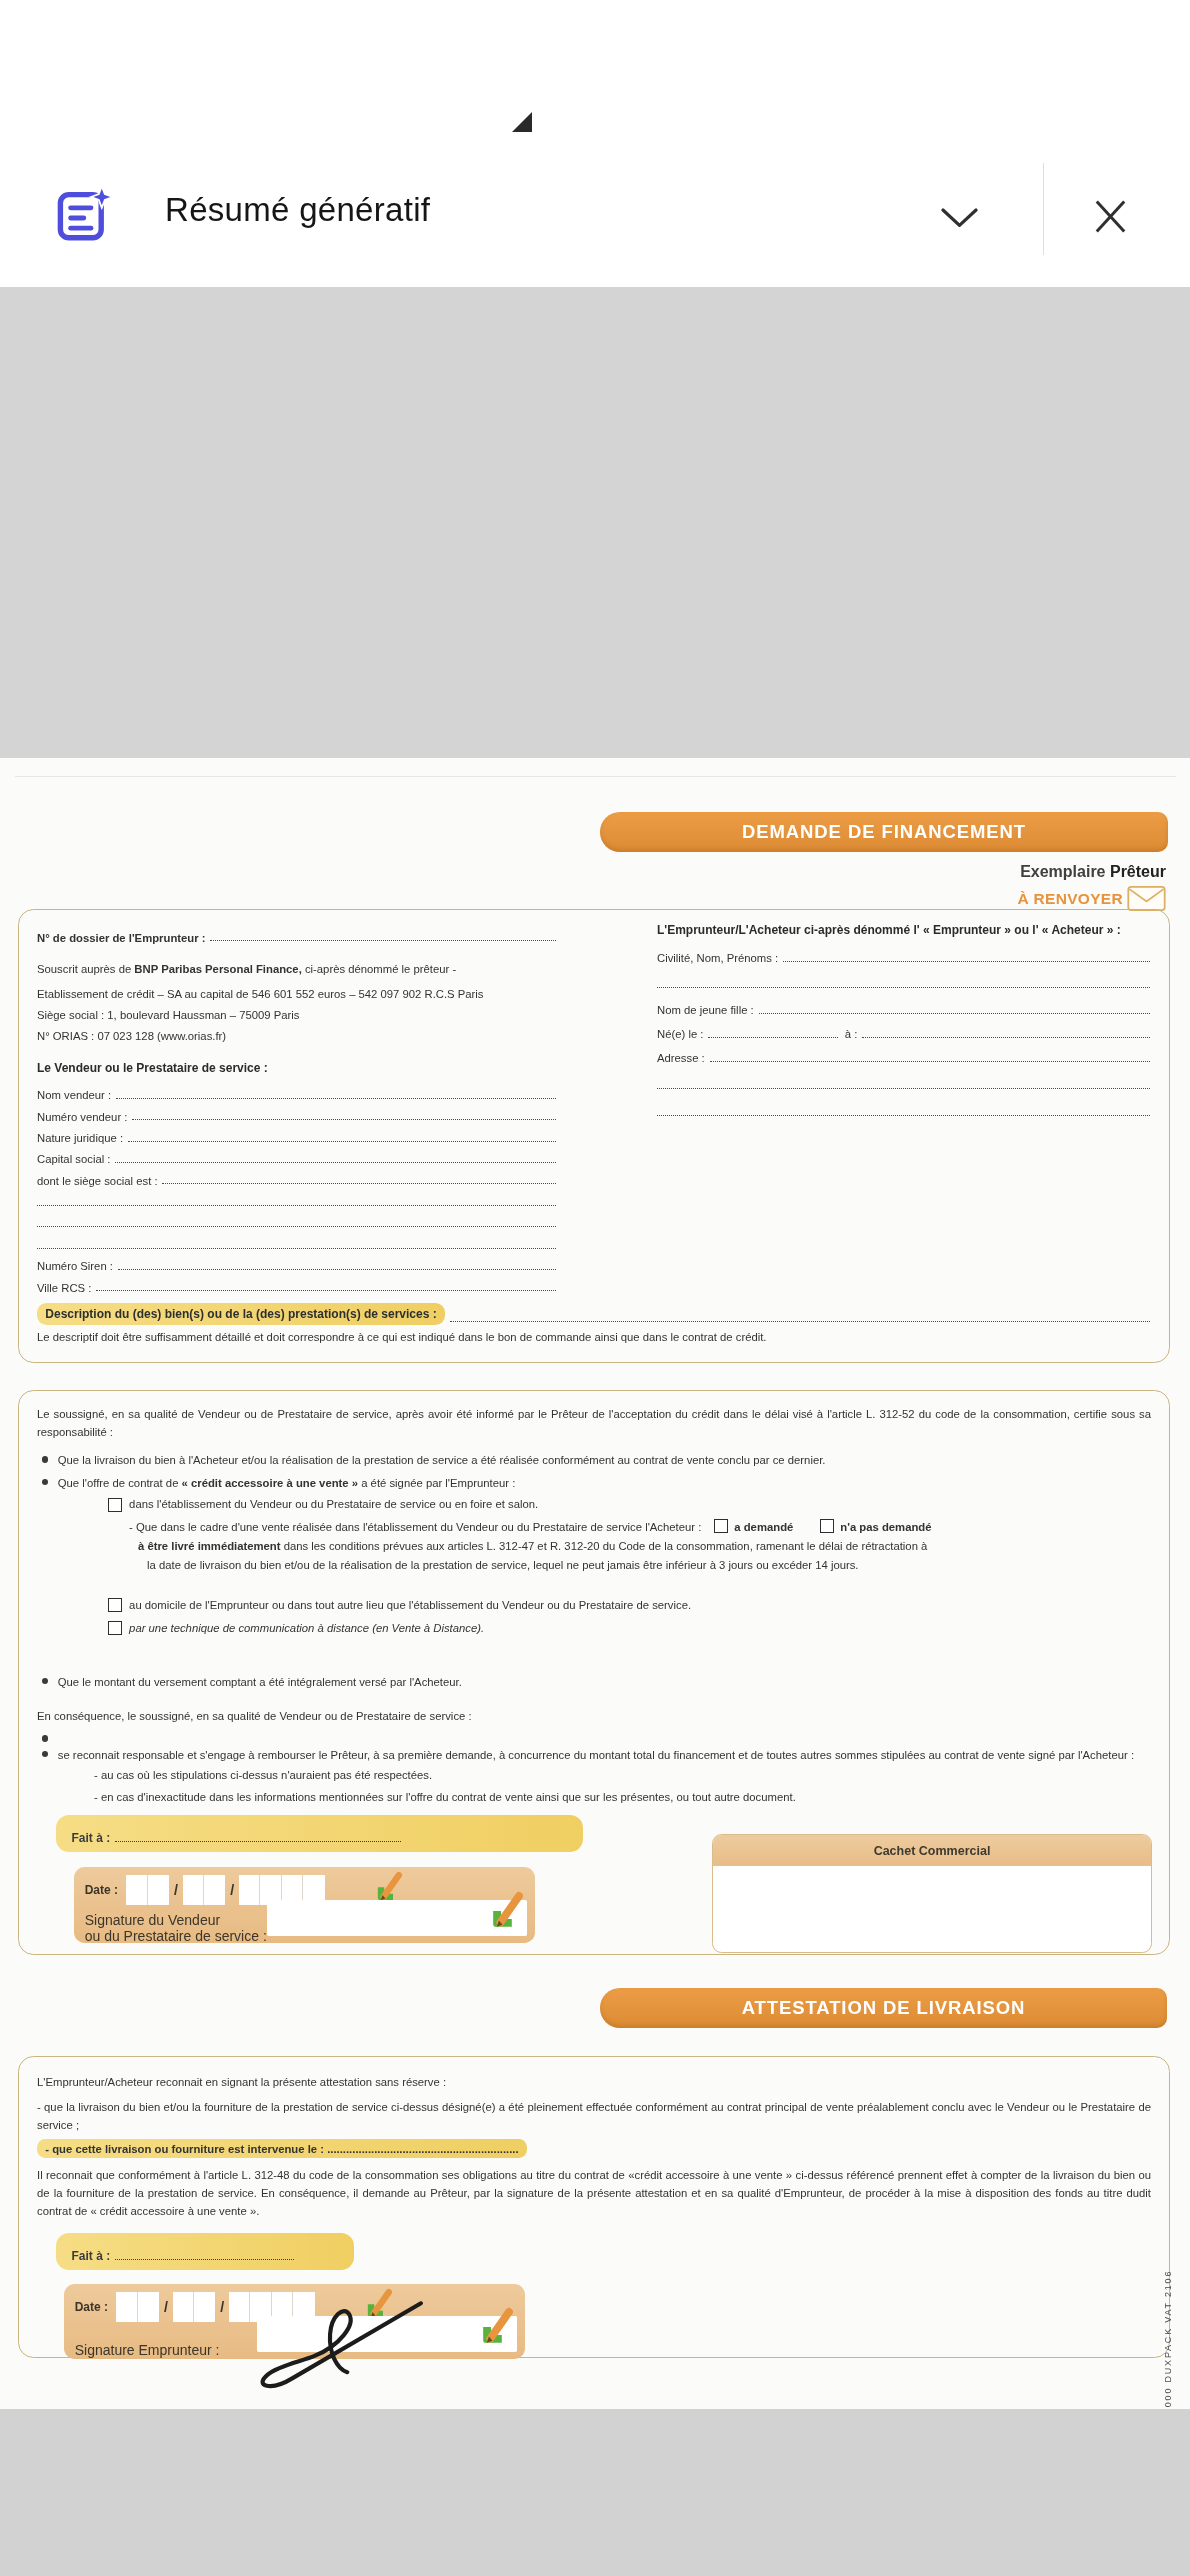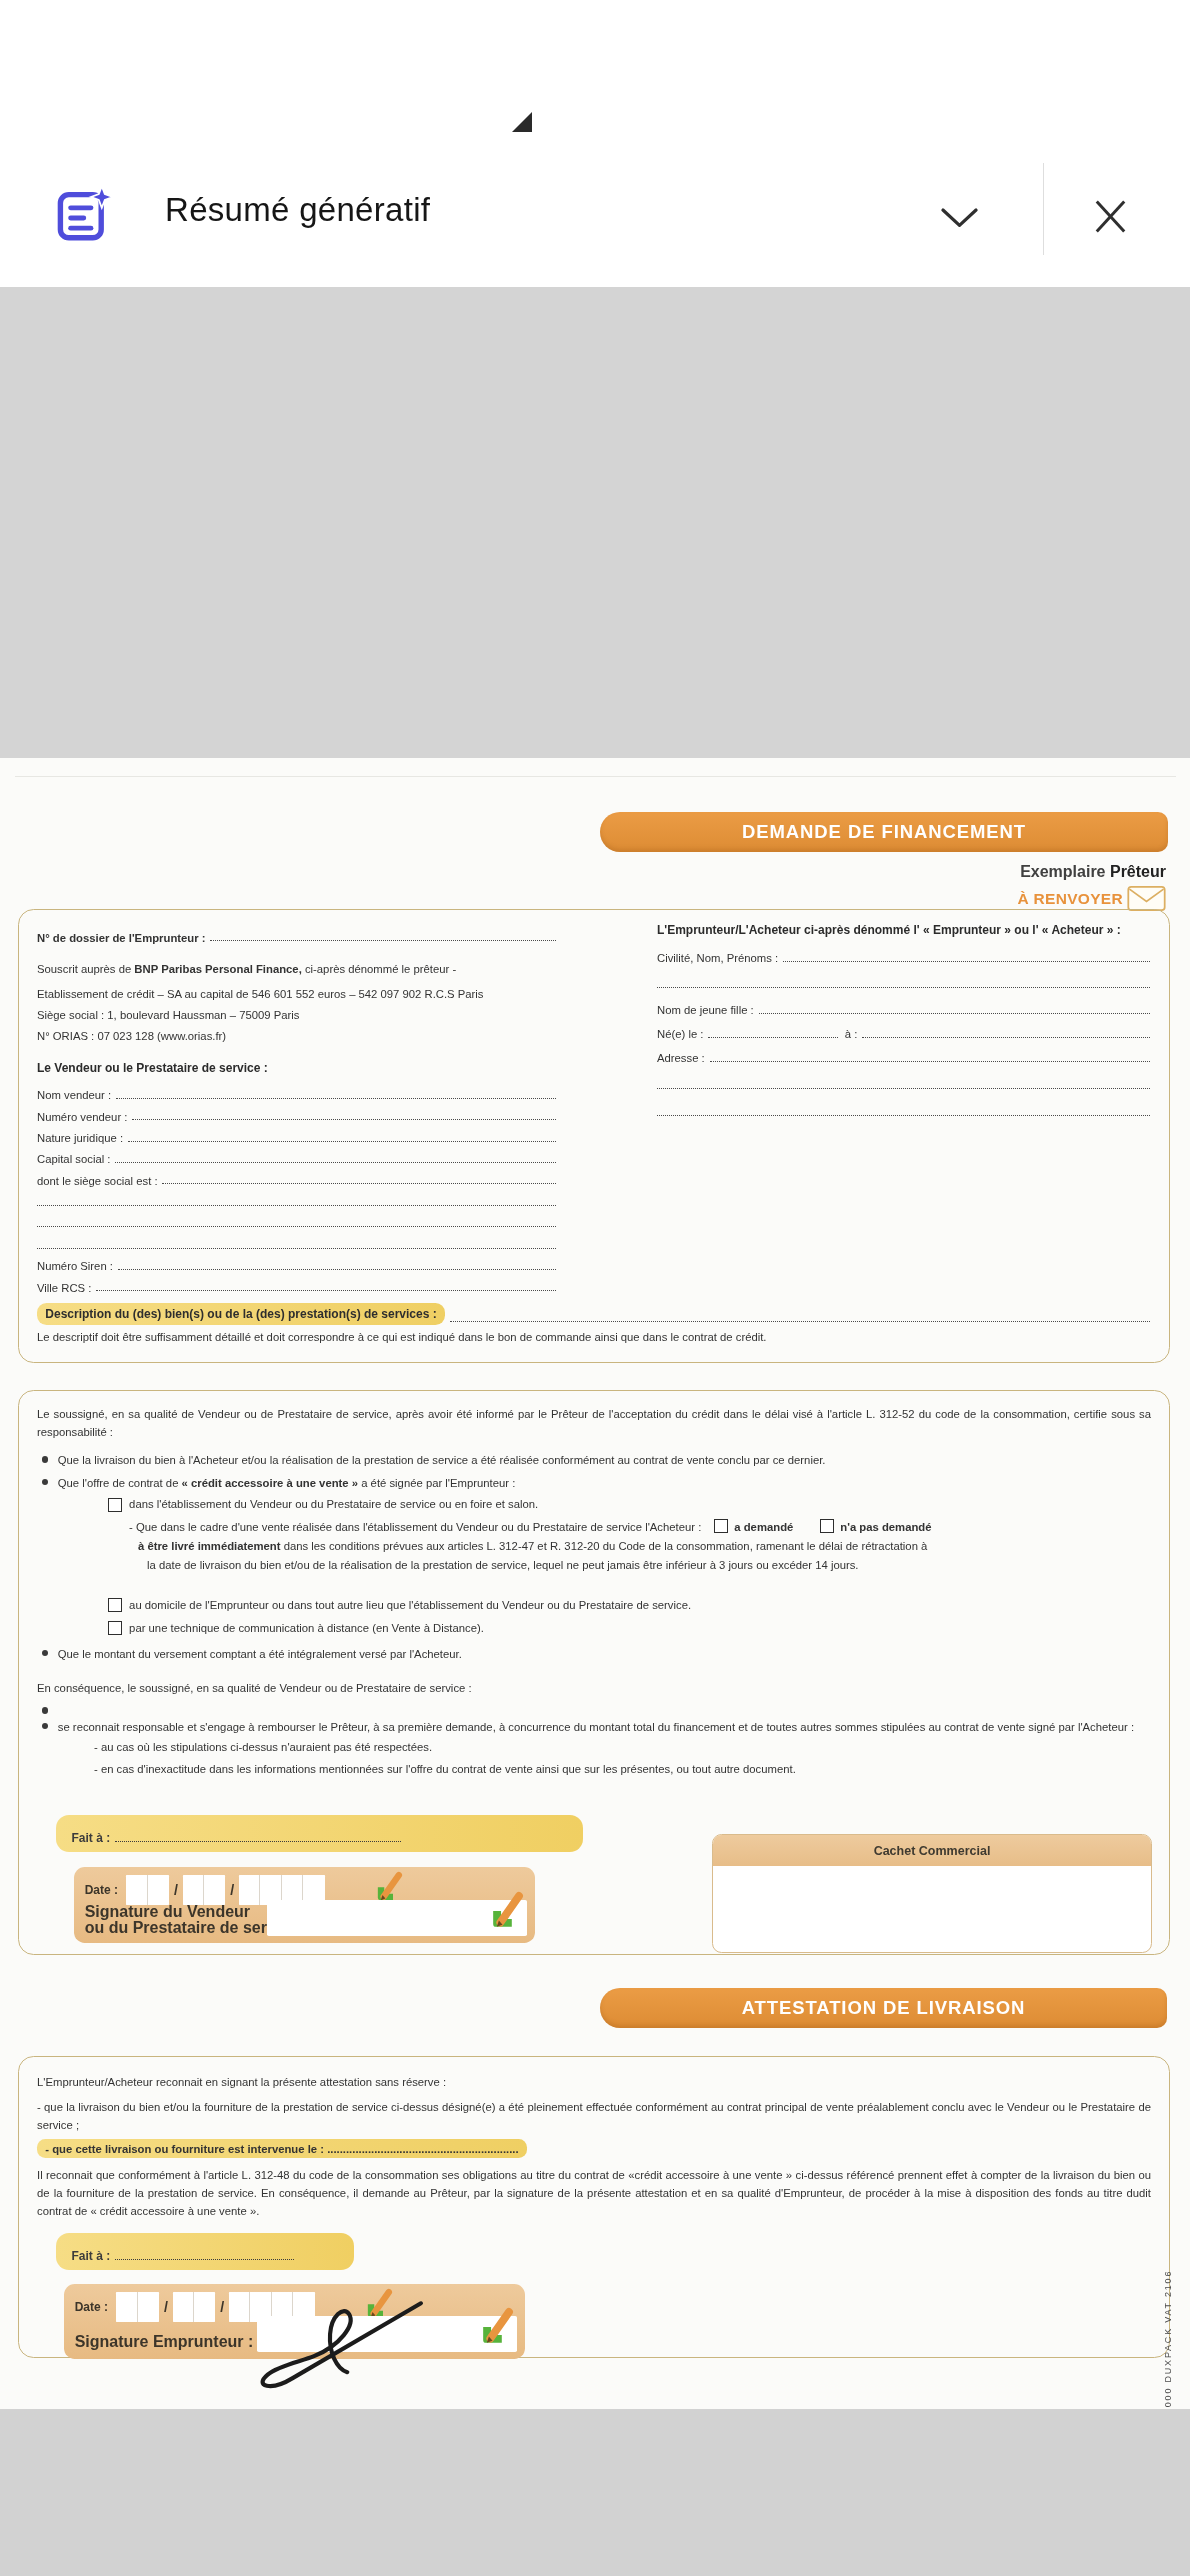--- a/index.html
+++ b/index.html
@@ -77,21 +77,21 @@
 
   
   .dsbox{position:absolute;background:linear-gradient(180deg,#edc庙,#e6b87f);background:linear-gradient(180deg,#eeca9c,#e7ba82);
          border-radius:10.7px;box-sizing:border-box;}
   .ds-row{position:absolute;left:10.7px;top:8.3px;display:flex;align-items:center;}
   .ds-lbl{font-weight:700;font-size:12px;color:#3c352a;margin-right:8.3px;}
   .cellg{display:flex;background:#fff;border-radius:1.2px;overflow:hidden;}
   .cellg .c{width:21.4px;height:30px;border-right:0.6px solid #dcd6cc;box-sizing:border-box;background:#fff;}
   .cellg .c:last-child{border-right:none;}
   .slash{font-weight:700;font-size:14.3px;color:#3c352a;margin:0 4.8px;}
-  .sig-lbl{position:absolute;left:10.7px;font-weight:700;font-size:16px;color:#3c352a;line-height:15.5px;}
+  .sig-lbl{position:absolute;left:10.7px;font-weight:400;font-size:14px;color:#3c352a;line-height:15.5px;margin-top:9px;}
   .sig-field{position:absolute;background:#fff;border-radius:1.8px;}
   .penicon{position:absolute;}
 
   
   .cachet{position:absolute;left:693px;top:443px;width:440px;height:119px;border:1.8px solid #d9bb8c;
           border-radius:9.5px;background:#fff;box-sizing:border-box;overflow:hidden;}
   .cachet-head{height:31px;background:linear-gradient(180deg,#eecb9e,#e7bd88);display:flex;align-items:center;justify-content:center;
                font-weight:700;font-size:12.5px;color:#3f3a30;}
 
   .sidecode{position:absolute;left:1163px;top:1424px;height:232px;width:16.7px;
@@ -271,21 +271,21 @@
         </div>
         <div class="ml170" style="margin-bottom:1.2px;">
           <span class="bld">à être livré immédiatement</span><span> dans les conditions prévues aux articles  L. 312-47 et R. 312-20 du Code de la consommation, ramenant le délai de rétractation à</span>
         </div>
         <div class="ml185" style="margin-bottom:21.4px;">la date de livraison du bien et/ou de la réalisation de la prestation de service, lequel ne peut jamais être inférieur à 3 jours ou excéder 14 jours.</div>
 
         <div class="bullet ml120" style="margin-bottom:4.8px;">
           <span class="cbx"></span>
           <span>au domicile de l'Emprunteur ou dans tout autre lieu que l'établissement du Vendeur ou du Prestataire de service.</span>
         </div>
-        <div class="bullet ml120" style="margin-bottom:8px;">
+        <div class="bullet ml120" style="margin-bottom:36px;font-style:italic;">
           <span class="cbx"></span>
           <span>par une technique de communication à distance (en Vente à Distance).</span>
         </div>
 
         <div class="bullet" style="margin-bottom:16.7px;">
           <span class="bdot"></span>
           <span>Que le montant du versement comptant a été intégralement versé par l'Acheteur.</span>
         </div>
 
         <div style="margin-bottom:4.8px;">En conséquence, le soussigné, en sa qualité de Vendeur ou de Prestataire de service :</div>

